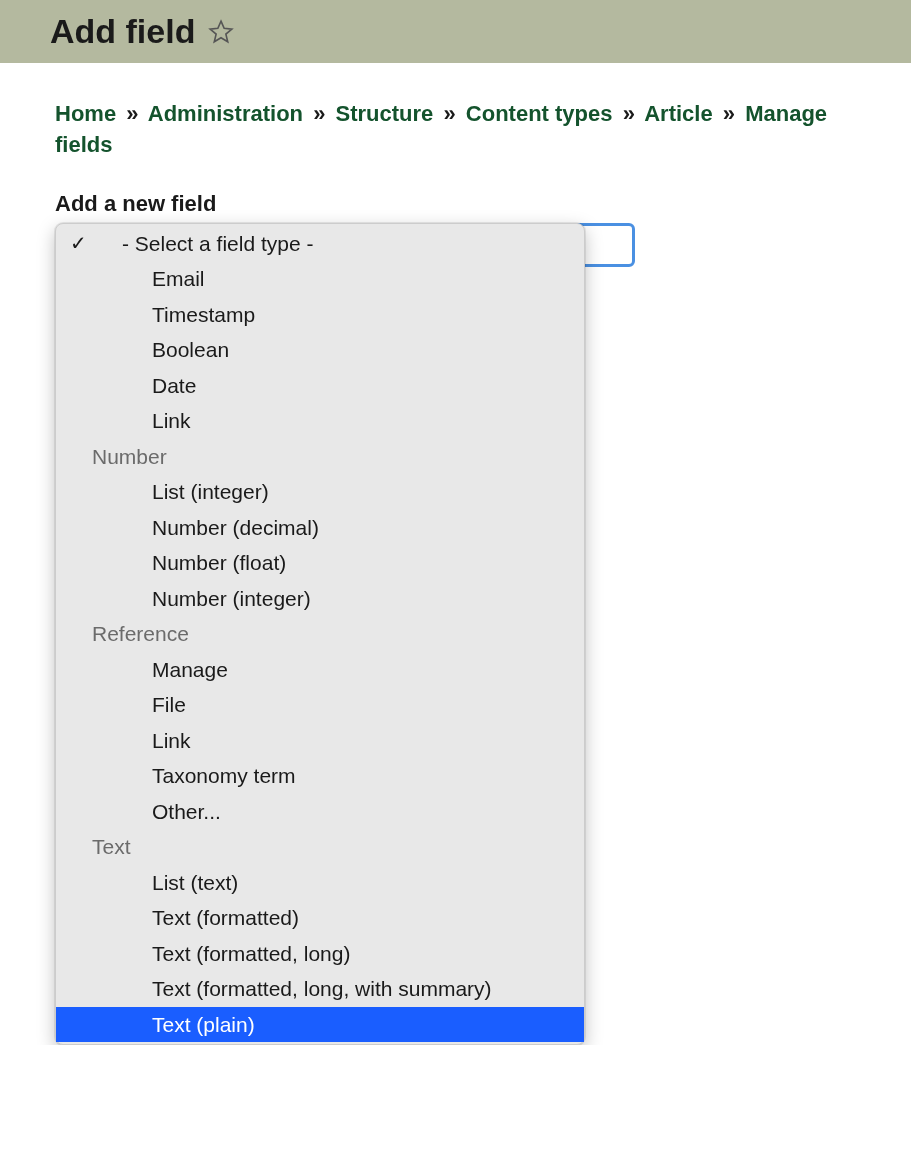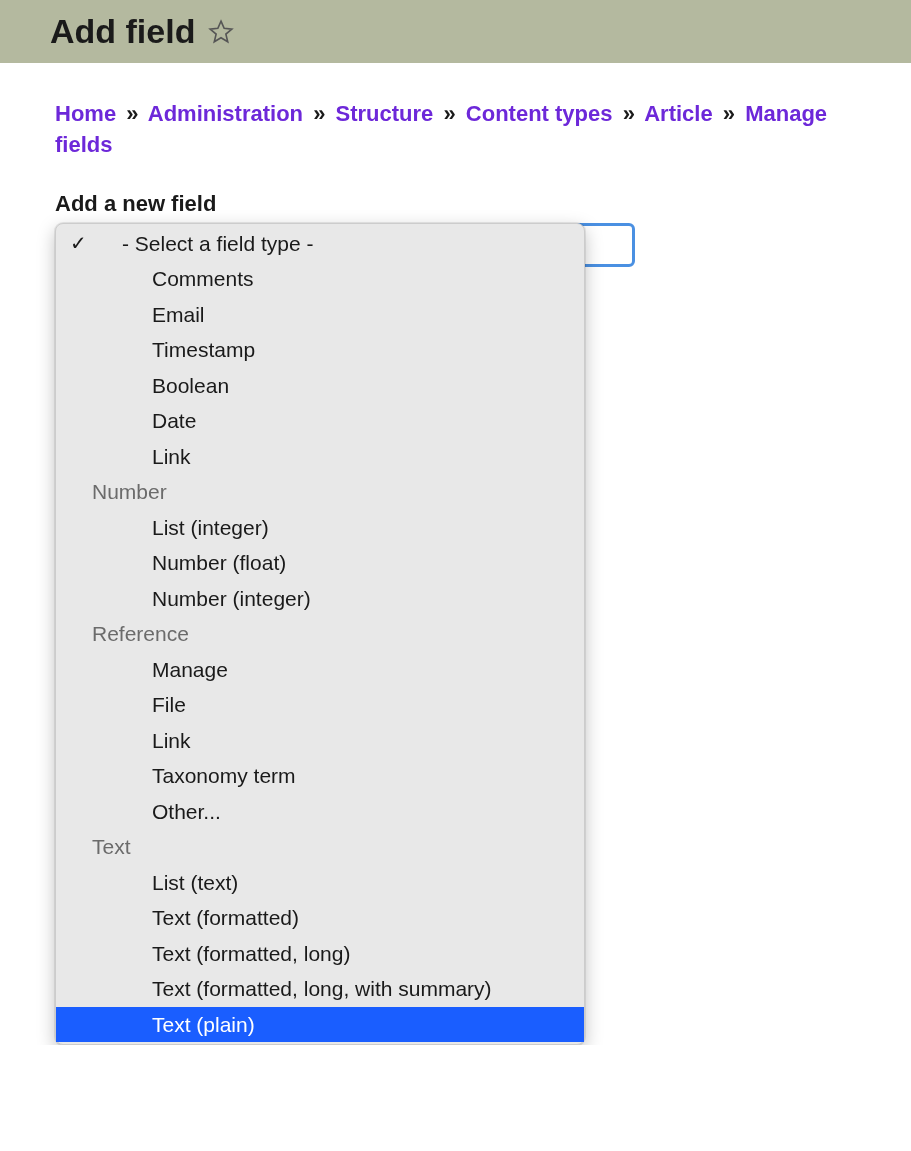--- a/index.html
+++ b/index.html
@@ -39,21 +39,21 @@
     .content {
       padding: 36px 50px 0 55px;
     }
     .breadcrumb {
       font-size: 22px;
       font-weight: bold;
       margin-bottom: 30px;
       line-height: 1.4;
     }
     .breadcrumb a {
-      color: #6d28d9;
+      color: #14532d;
       text-decoration: none;
     }
     .breadcrumb .sep {
       color: #1a1a1a;
       margin: 0 4px;
     }
     .section-heading {
       font-size: 22px;
       font-weight: bold;
       color: #1a1a1a;
@@ -140,28 +140,28 @@
     <a href="#">Manage fields</a>
   </nav>
 
   <div class="section-heading">Add a new field</div>
 
   <div class="dropdown-wrapper">
     <div class="select-behind"></div>
     <div class="dropdown" id="dropdown-list">
 
     <div class="option placeholder"><span class="check">✓</span><span>- Select a field type -</span></div>
-        <div class="option child">Comments</div>
         <div class="option child">Email</div>
         <div class="option child">Timestamp</div>
         <div class="option child">Boolean</div>
         <div class="option child">Date</div>
         <div class="option child">Link</div>
         <div class="optgroup">Number</div>
         <div class="option child">List (integer)</div>
+        <div class="option child">Number (decimal)</div>
         <div class="option child">Number (float)</div>
         <div class="option child">Number (integer)</div>
         <div class="optgroup">Reference</div>
         <div class="option child">Manage</div>
         <div class="option child">File</div>
         <div class="option child">Link</div>
         <div class="option child">Taxonomy term</div>
         <div class="option child">Other...</div>
         <div class="optgroup">Text</div>
         <div class="option child">List (text)</div>

